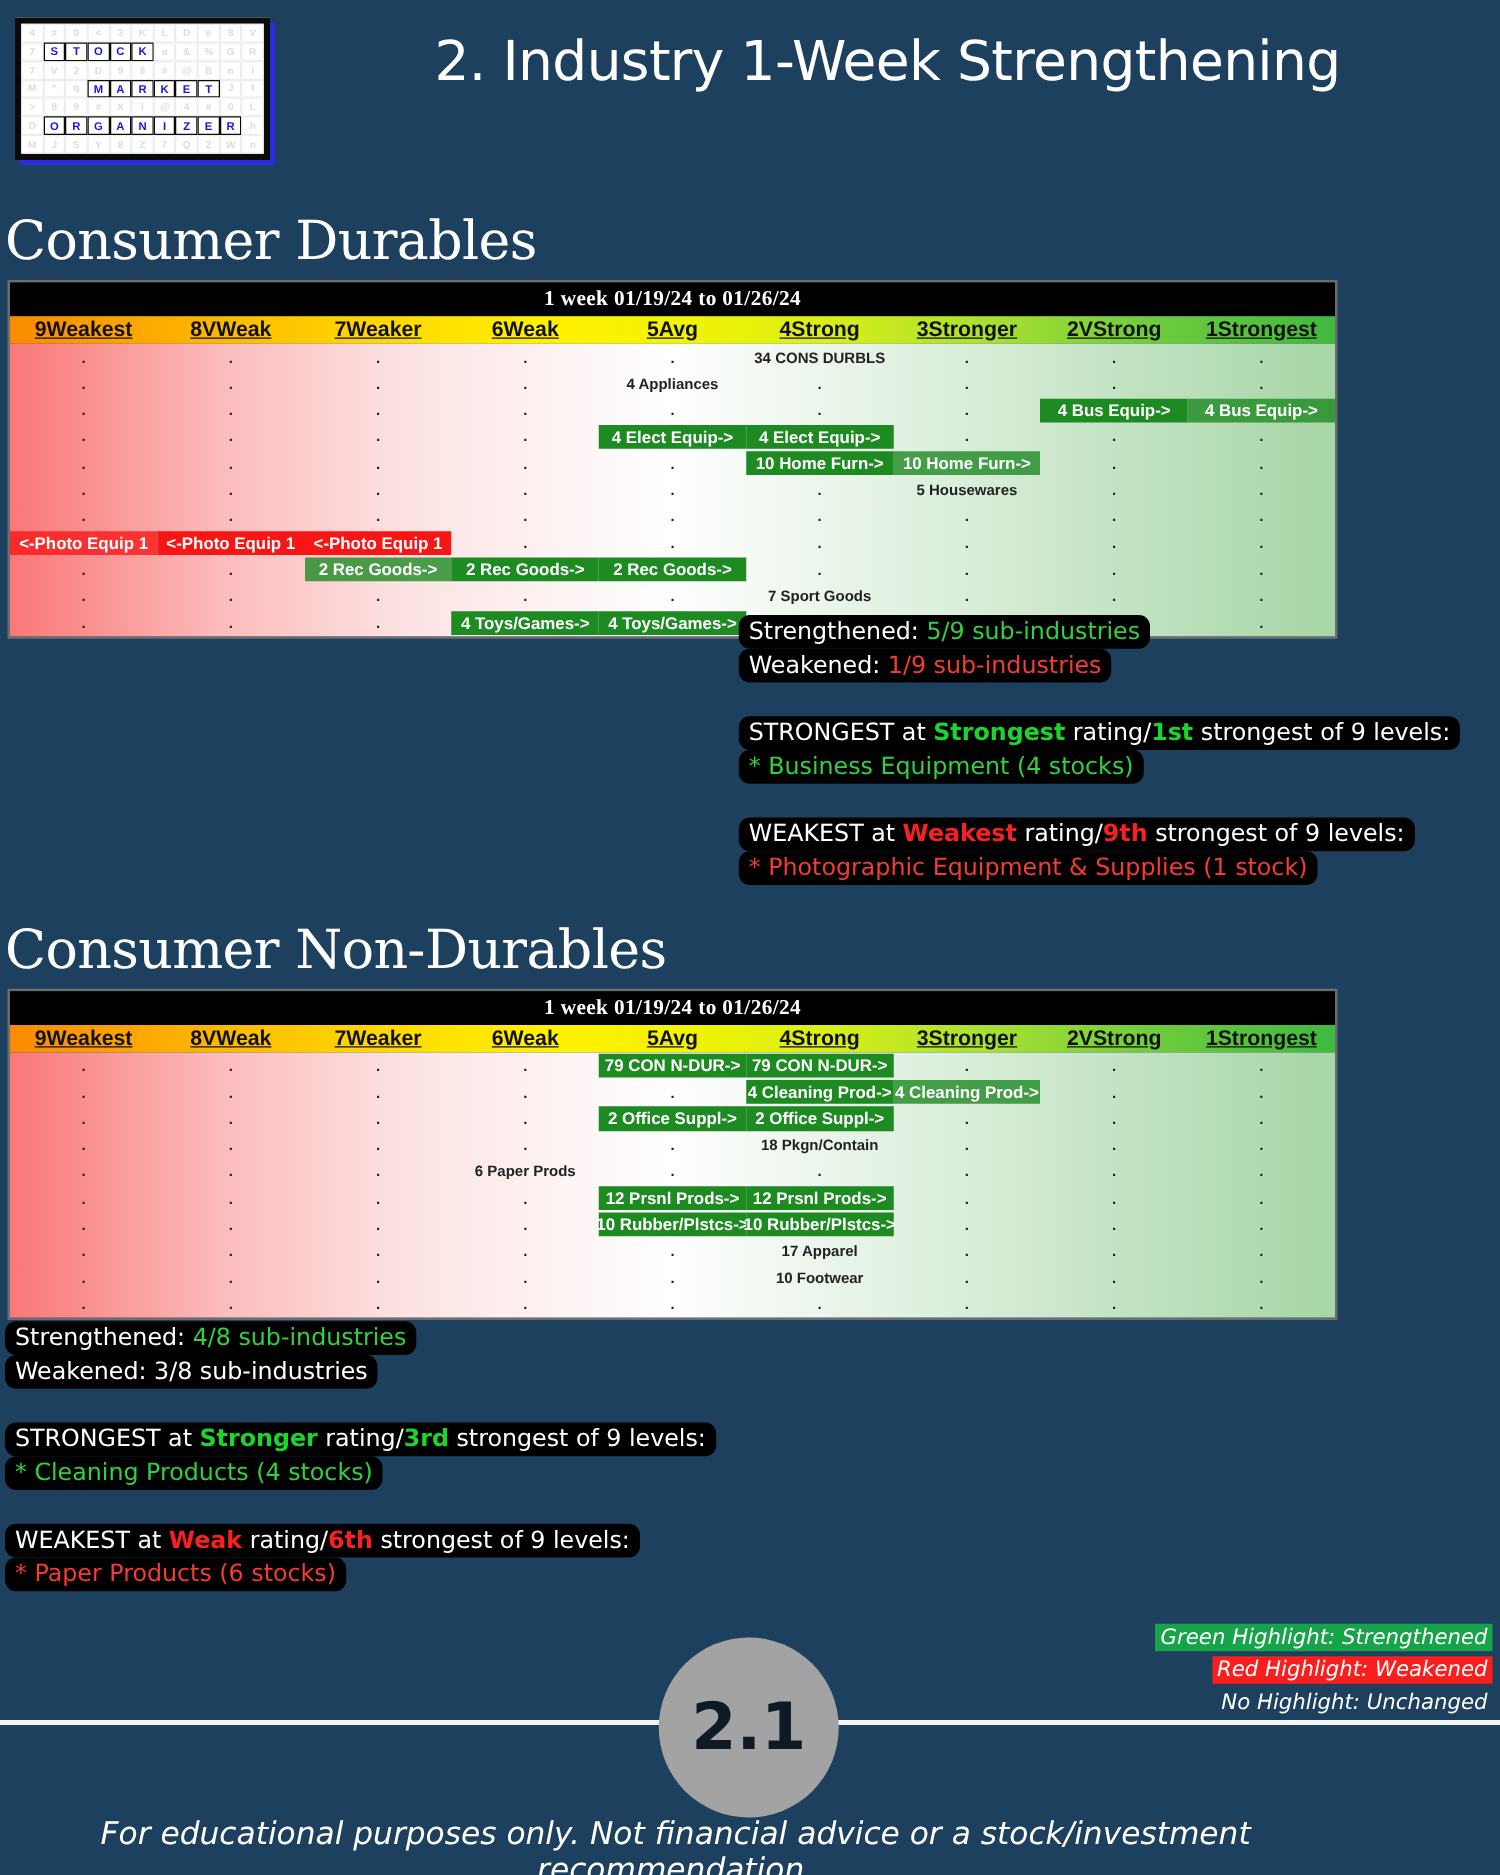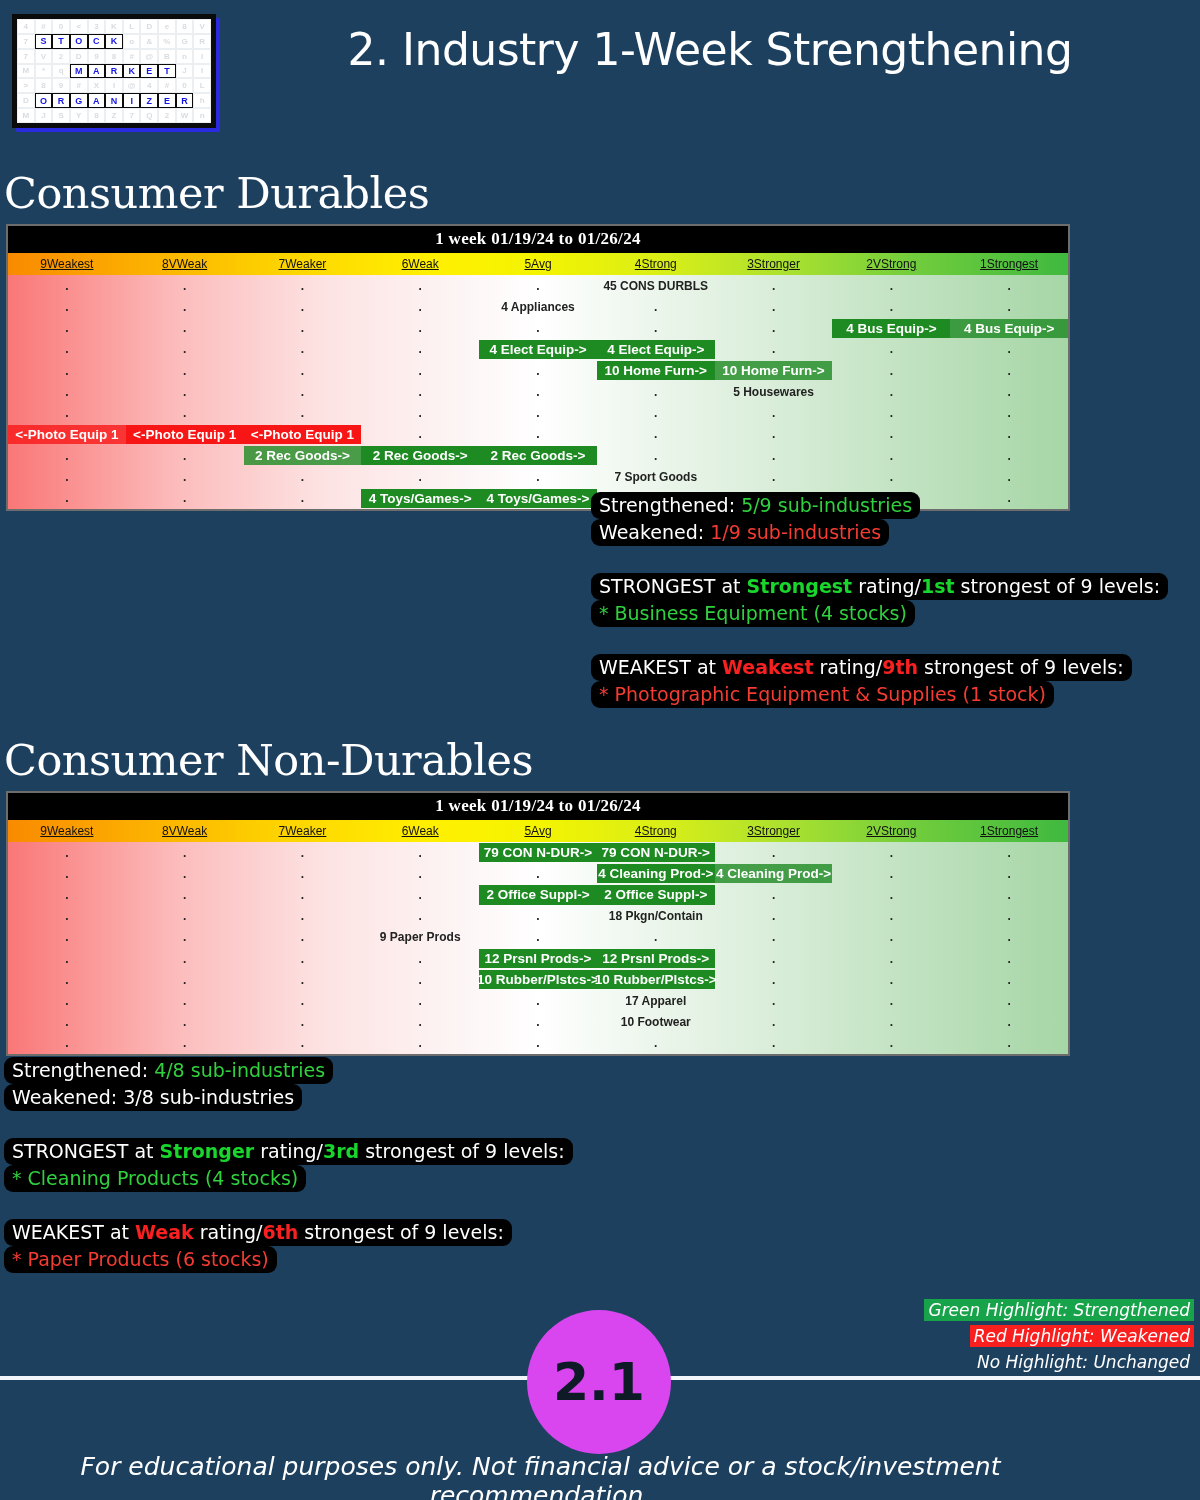--- a/index.html
+++ b/index.html
@@ -32,22 +32,22 @@
 
   
   .tbl { position:absolute; left:6px; width:1064px; border:2px solid #6d6d6d; }
   .tbl.one { top:224px; }
   .tbl.two { top:791px; }
   .tbl-title { background:#000000; color:#ffffff; text-align:center; font-weight:bold;
     font-size:17px; font-family:"Liberation Serif", serif; padding:3px 0 4px; letter-spacing:0.3px; }
   .hdr-row { display:grid; grid-template-columns:repeat(9,1fr); height:22px;
     background:linear-gradient(90deg,#f98a00 0%,#fcae00 12%,#fdd400 26%,#fff000 40%,
       #f4f400 50%,#d8ee18 62%,#a8e030 74%,#6fcc3c 86%,#3fb93f 100%); }
-  .hdr-cell { display:flex; align-items:center; justify-content:center; font-size:12px;
-    font-weight:normal; color:#111; text-decoration:underline; }
+  .hdr-cell { display:flex; align-items:center; justify-content:center; font-size:17px;
+    font-weight:bold; color:#111; text-decoration:underline; }
   .body-rows { position:relative;
     background:linear-gradient(90deg,#fa7777 0%,#fcbcbc 16%,#fde3e3 30%,#fdf4f4 42%,
       #ffffff 50%,#f1f8f1 58%,#ddefdd 70%,#c3e3c3 84%,#a6d6a6 100%); }
   .body-rows.one { height:234px; }
   .body-rows.two { height:212px; }
   .grid-dots { position:absolute; inset:0; display:grid; grid-template-columns:repeat(9,1fr); }
   .dcol { display:flex; flex-direction:column; }
   .dcell { flex:1; display:flex; align-items:center; justify-content:center;
     font-size:12px; font-weight:bold; color:#222; white-space:nowrap; }
 
@@ -76,21 +76,21 @@
 
   
   .legend { position:absolute; right:6px; top:1297px; text-align:right;
     font-family:"DejaVu Sans", sans-serif; font-style:italic; font-size:17px; line-height:26px;
     color:#ffffff; }
   .legend .lg1 span { background:#16a34a; padding:1px 4px; }
   .legend .lg2 span { background:#fa1f1f; padding:1px 4px; }
   .legend .lg3 span { padding:1px 4px; }
   .rule { position:absolute; left:0; top:1376px; width:1200px; height:4px; background:#f2f6fa; }
   .badge { position:absolute; left:527px; top:1310px; width:144px; height:144px;
-    border-radius:50%; background:#d946ef; display:flex; align-items:center; justify-content:center; }
+    border-radius:50%; background:#a3a3a3; display:flex; align-items:center; justify-content:center; }
   .badge span { font-size:52px; font-weight:bold; color:#0e1a26;
     font-family:"DejaVu Sans", sans-serif; }
   .disclaimer { position:absolute; left:0; top:1452px; width:1081px; text-align:center;
     font-family:"DejaVu Sans", sans-serif; font-style:italic; font-size:25px; color:#ffffff; }
 </style>
 </head>
 <body>
 
 <div class="page">
 
@@ -254,21 +254,21 @@
             <div class="dcell"></div>
             <div class="dcell">.</div>
             <div class="dcell">.</div>
             <div class="dcell">.</div>
             <div class="dcell">.</div>
             <div class="dcell"></div>
             <div class="dcell">.</div>
             <div class="dcell"></div>
           </div>
           <div class="dcol">
-            <div class="dcell">45 CONS DURBLS</div>
+            <div class="dcell">34 CONS DURBLS</div>
             <div class="dcell">.</div>
             <div class="dcell">.</div>
             <div class="dcell"></div>
             <div class="dcell"></div>
             <div class="dcell">.</div>
             <div class="dcell">.</div>
             <div class="dcell">.</div>
             <div class="dcell">.</div>
             <div class="dcell">7 Sport Goods</div>
             <div class="dcell">.</div>
@@ -393,21 +393,21 @@
             <div class="dcell">.</div>
             <div class="dcell">.</div>
             <div class="dcell">.</div>
             <div class="dcell">.</div>
           </div>
           <div class="dcol">
             <div class="dcell">.</div>
             <div class="dcell">.</div>
             <div class="dcell">.</div>
             <div class="dcell">.</div>
-            <div class="dcell">9 Paper Prods</div>
+            <div class="dcell">6 Paper Prods</div>
             <div class="dcell">.</div>
             <div class="dcell">.</div>
             <div class="dcell">.</div>
             <div class="dcell">.</div>
             <div class="dcell">.</div>
           </div>
           <div class="dcol">
             <div class="dcell"></div>
             <div class="dcell">.</div>
             <div class="dcell"></div>

